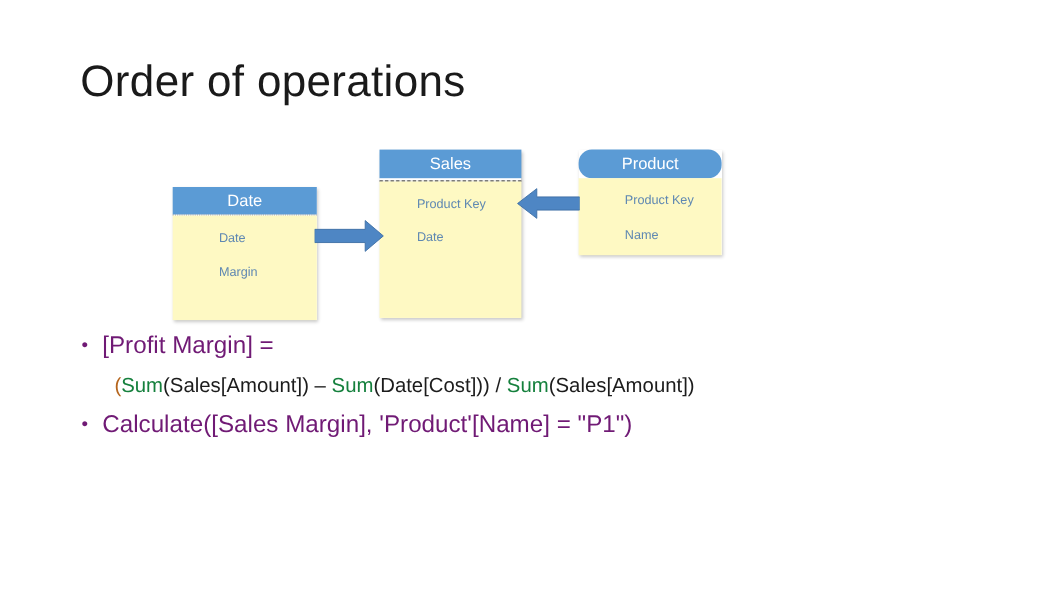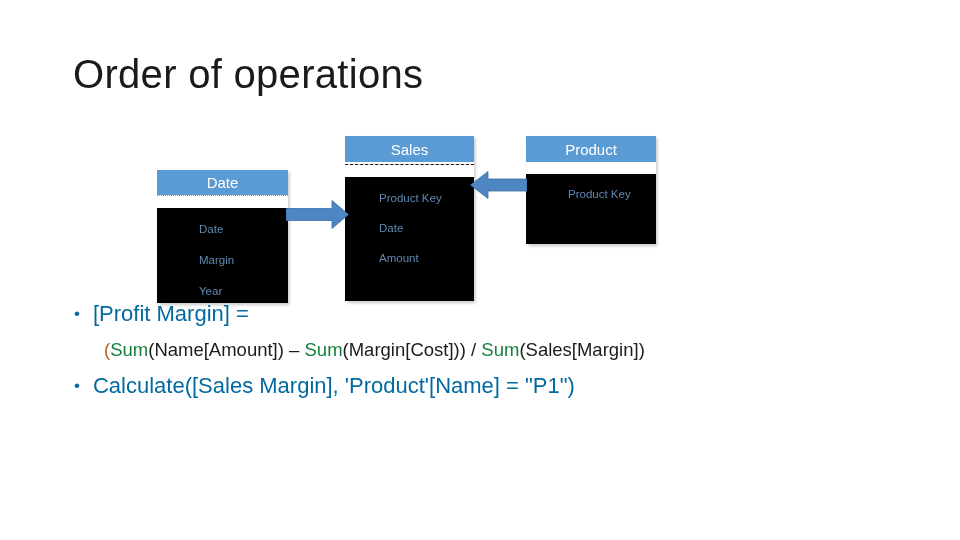--- a/index.html
+++ b/index.html
@@ -28,21 +28,21 @@
     box-shadow: 1.5px 2px 3px rgba(0,0,0,0.22);
   }
   .thead {
     background: #5b9bd5;
     color: #ffffff;
     font-size: 15px;
     display: flex;
     align-items: center;
     justify-content: center;
   }
-  .tbody { background: #000000; box-sizing: border-box; margin-top: 12px; }
+  .tbody { background: #fef9c3; box-sizing: border-box; }
   .trow {
     color: #5f88b2;
     font-size: 11.5px;
     display: flex;
     align-items: center;
     box-sizing: border-box;
   }
   .sep { height: 0; }
   .sep-dashed { border-top: 1px dashed #111111; margin-top: 2px; background: #d9d9d9; }
   .sep-dotted { border-top: 1px dotted #949494; }
@@ -51,33 +51,33 @@
   .t-date .thead { height: 25px; }
   .t-date .tbody { height: 95px; padding-top: 5px; }
   .t-date .trow { height: 31px; padding-left: 42px; }
 
   .t-sales { left: 345px; top: 136px; width: 129px; }
   .t-sales .thead { height: 26px; }
   .t-sales .tbody { height: 124px; padding-top: 6px; }
   .t-sales .trow { height: 30px; padding-left: 34px; }
 
   .t-product { left: 526px; top: 136px; width: 130px; }
-  .t-product .thead { height: 26px; }
+  .t-product .thead { height: 26px; border-radius: 12px; }
   .t-product .tbody { height: 70px; padding-top: 4px; }
   .t-product .trow { height: 32px; padding-left: 42px; }
 
   .arrow { position: absolute; }
   .arrow-date-sales { left: 286px; top: 200px; }
   .arrow-product-sales { left: 470px; top: 171px; }
 
   
   .bullet-line {
     position: absolute;
     font-size: 22px;
-    color: #0369a1;
+    color: #701a75;
     white-space: nowrap;
   }
   .bullet-dot { font-size: 17px; margin-right: 13px; vertical-align: 2px; }
   .b1 { left: 74px; top: 301px; }
   .b2 { left: 74px; top: 373px; }
   .formula-line {
     position: absolute;
     left: 104px;
     top: 339px;
     font-size: 18.5px;
@@ -95,56 +95,55 @@
   <h1 class="title">Order of operations</h1>
 
   <div>
 
     <div class="dtable t-date">
       <div class="thead">Date</div>
       <div class="sep sep-dotted"></div>
       <div class="tbody">
         <div class="trow">Date</div>
         <div class="trow">Margin</div>
-        <div class="trow">Year</div>
       </div>
     </div>
 
     <div class="dtable t-sales">
       <div class="thead">Sales</div>
       <div class="sep sep-dashed"></div>
       <div class="tbody">
         <div class="trow">Product Key</div>
         <div class="trow">Date</div>
-        <div class="trow">Amount</div>
       </div>
     </div>
 
     <div class="dtable t-product">
       <div class="thead">Product</div>
       <div class="tbody">
         <div class="trow">Product Key</div>
+        <div class="trow">Name</div>
       </div>
     </div>
 
     <svg class="arrow arrow-date-sales" width="63" height="29" viewBox="0 0 63 29">
       <polygon points="0,8.5 46,8.5 46,0.5 62.5,14.5 46,28.5 46,20.5 0,20.5" fill="#4e86c4" stroke="#3a6ca3" stroke-width="0.8"></polygon>
     </svg>
 
     <svg class="arrow arrow-product-sales" width="57" height="28" viewBox="0 0 57 28">
       <polygon points="57,8 18,8 18,0.5 0.5,14 18,27.5 18,20 57,20" fill="#4e86c4" stroke="#3a6ca3" stroke-width="0.8"></polygon>
     </svg>
 
   </div>
 
   <div class="bullet-line b1">
     <span class="bullet-dot">•</span><span>[Profit Margin] =</span>
   </div>
 
   <div class="formula-line">
-    <span class="seg-orange">(</span><span class="seg-blue">Sum</span><span>(Name[Amount]) – </span><span class="seg-blue">Sum</span><span>(Margin[Cost])) / </span><span class="seg-blue">Sum</span><span>(Sales[Margin])</span>
+    <span class="seg-orange">(</span><span class="seg-blue">Sum</span><span>(Sales[Amount]) – </span><span class="seg-blue">Sum</span><span>(Date[Cost])) / </span><span class="seg-blue">Sum</span><span>(Sales[Amount])</span>
   </div>
 
   <div class="bullet-line b2">
     <span class="bullet-dot">•</span><span>Calculate([Sales Margin], 'Product'[Name] = "P1")</span>
   </div>
 
 </div>
 
 </body></html>

